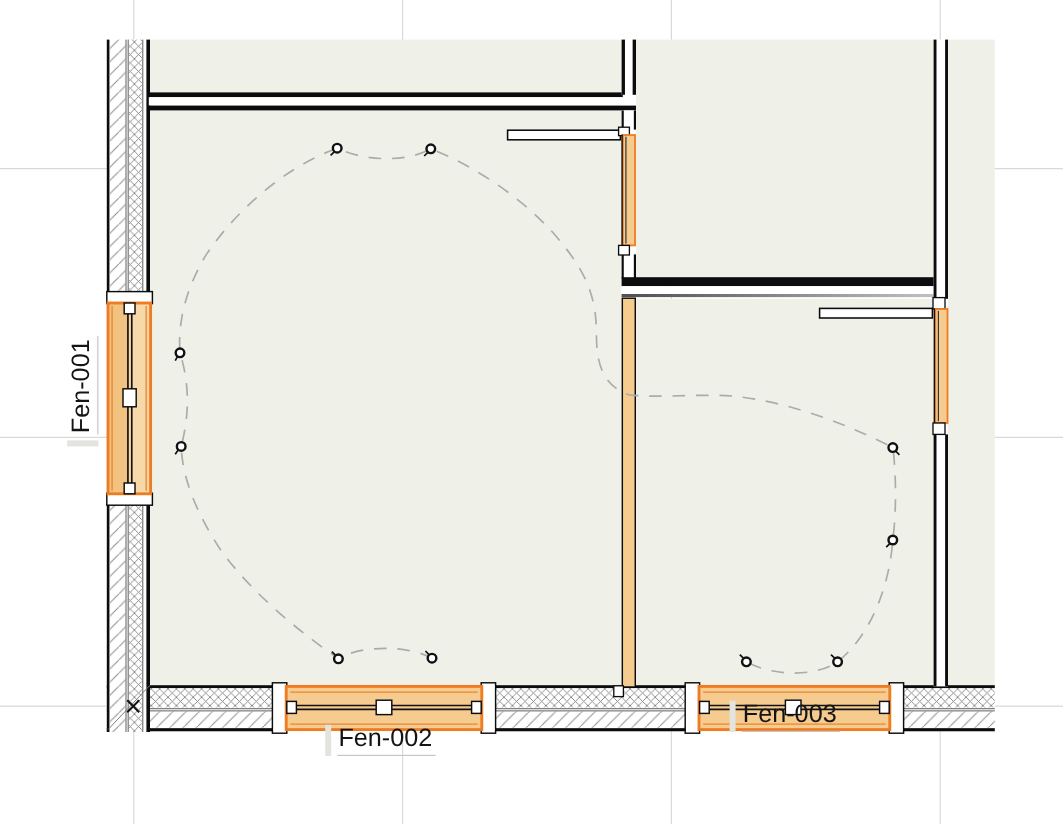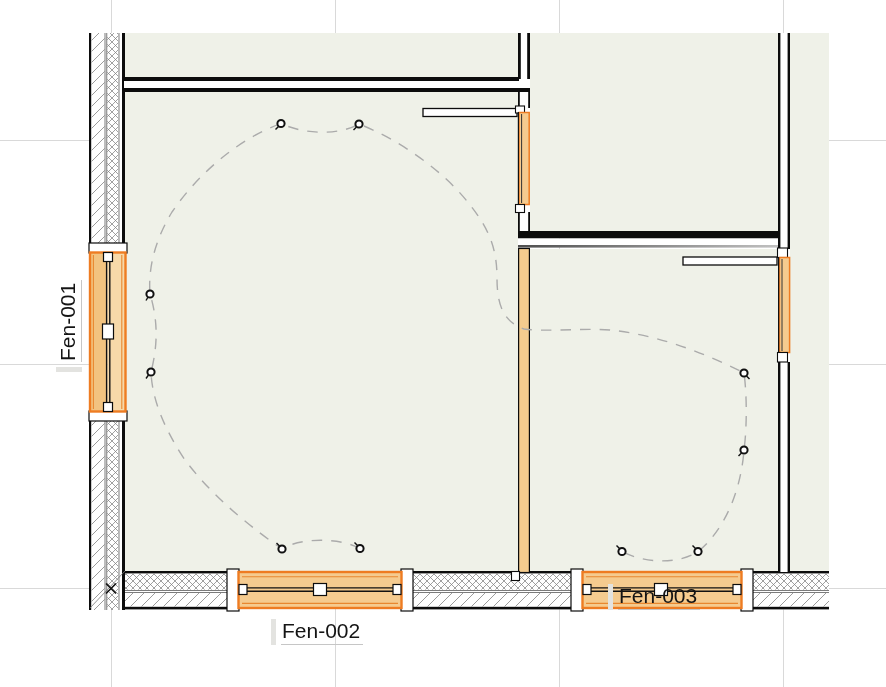--- a/index.html
+++ b/index.html
@@ -263,21 +263,21 @@
     <line x1="106" y1="583.5" x2="116" y2="593.5"></line>
     <line x1="106" y1="593.5" x2="116" y2="583.5"></line>
   </g>
 </svg>
 
 <div class="plan-label" id="label-fen-001" style="left:56px;top:372px;">
   <span class="tick"></span>
   <span class="txt">Fen-001</span>
 </div>
 
-<div class="plan-label" style="left:271px;top:619px;">
+<div class="plan-label" style="left:271px;top:604px;">
   <span class="tick"></span>
   <span class="txt">Fen-002</span>
 </div>
 
 <div class="plan-label" style="left:608px;top:584px;">
   <span class="tick"></span>
   <span class="txt">Fen-003</span>
 </div>
 
 </div>

